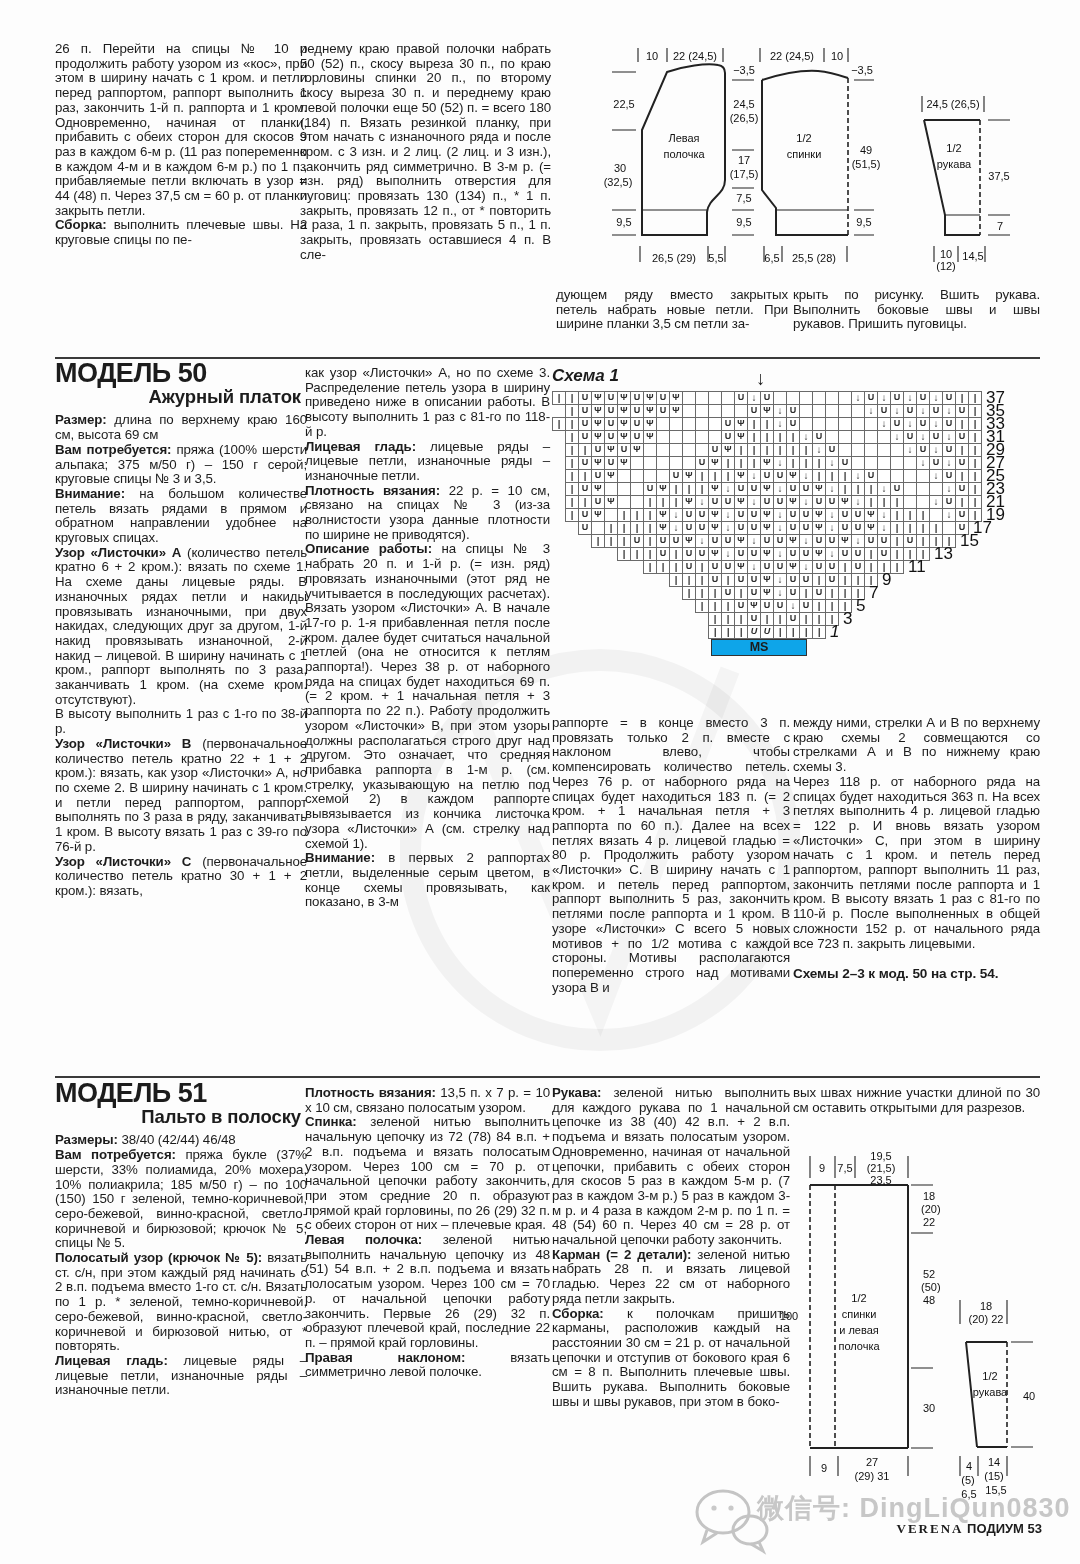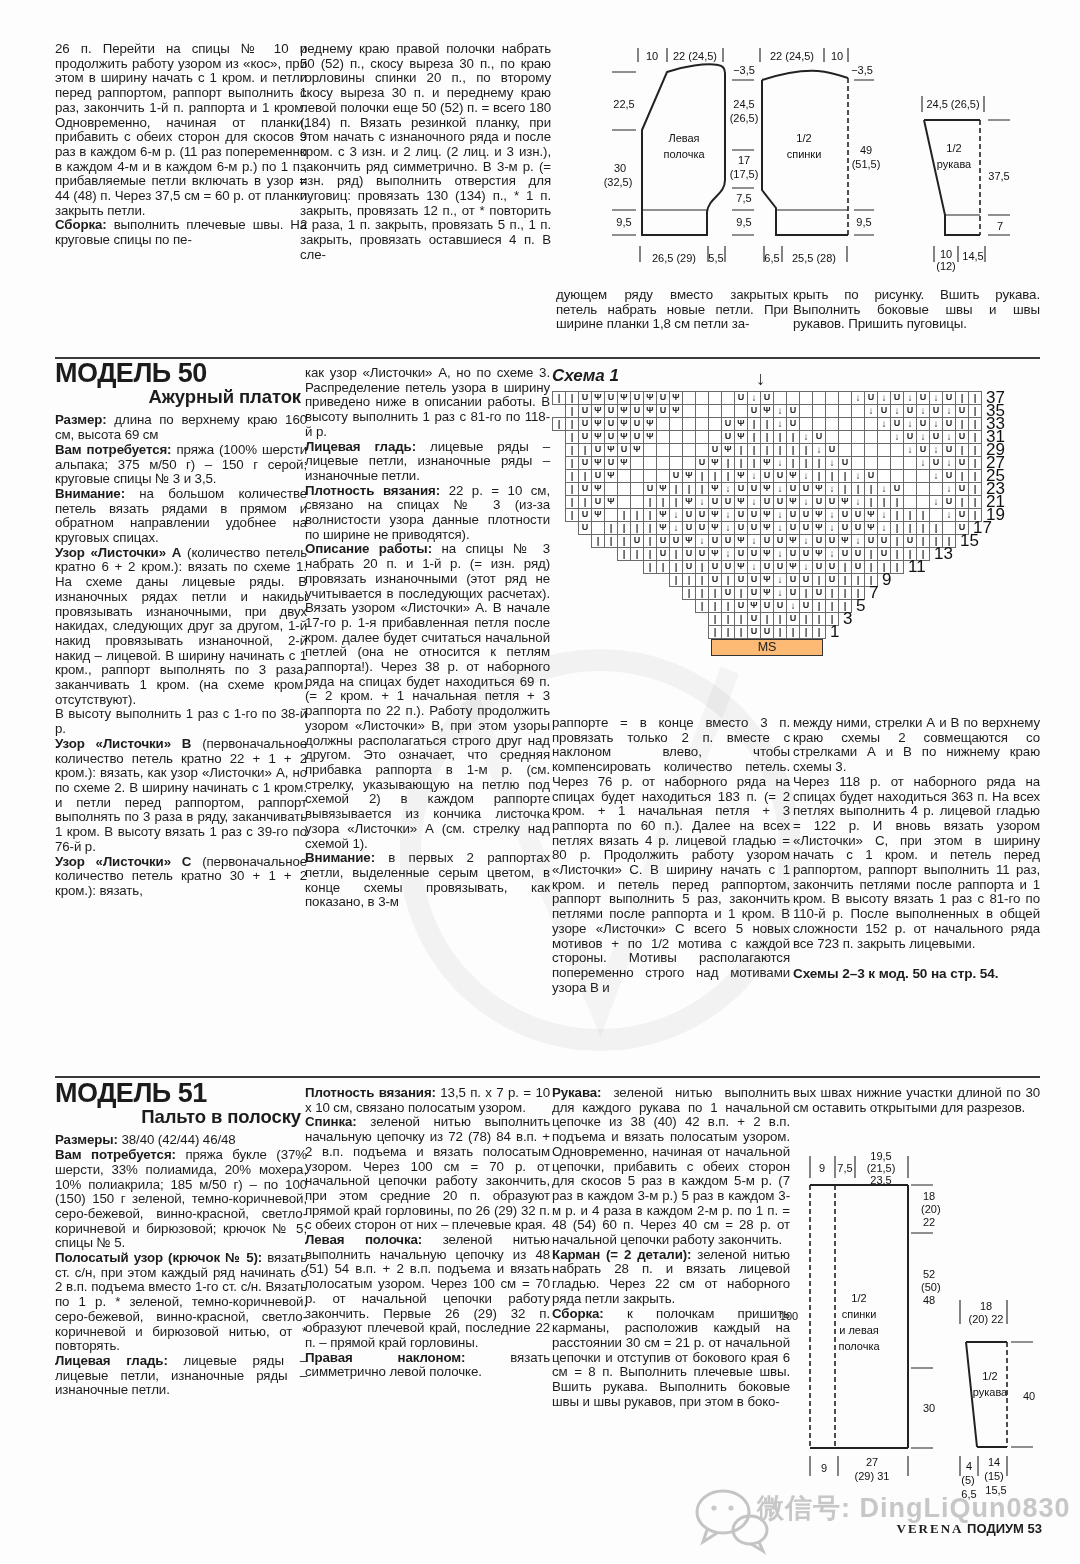--- a/index.html
+++ b/index.html
@@ -18,22 +18,22 @@
   #chart-title{font-style:italic;font-weight:800;font-size:17px;margin:0}
   #chart-arrow{position:absolute;top:2px;left:204px;font-size:19px;font-weight:900;color:#222}
   #chart-grid{position:absolute;top:26px;left:0}
   .crow{height:14px;white-space:nowrap;margin-top:-1px}
   .cell{display:inline-block;box-sizing:border-box;width:14px;height:14px;border:1px solid #6a6a6a;
         margin-right:-1px;vertical-align:top;font-size:9.5px;line-height:11.5px;text-align:center;
         color:#2b2b2b;background:#fff;font-weight:700}
   .cell.sy{font-size:9px}
   .cell.ar{font-size:10px}
   .rownum{display:inline-block;margin-left:5px;font-size:17px;line-height:13px;vertical-align:top;color:#111}
-  .msbox{box-sizing:border-box;width:112px;border:1.6px solid #333;text-align:center;font-weight:400;
-         font-size:12.5px;height:17px;line-height:14px;margin-left:159px;margin-top:0;background:#fdba74}
+  .msbox{box-sizing:border-box;width:96px;border:1.6px solid #333;text-align:center;font-weight:700;
+         font-size:12.5px;height:17px;line-height:14px;margin-left:159px;margin-top:0;background:#0ea5e9}
   
   svg text{font-family:"Liberation Sans",sans-serif;font-size:11px;fill:#111}
   .solid{stroke:#222;stroke-width:2;fill:none}
   .thin{stroke:#222;stroke-width:1.1;fill:none}
   .dash{stroke:#222;stroke-width:1.6;fill:none;stroke-dasharray:5 3}
   
   #footer{position:absolute;top:1521px;right:38px;font-size:13px;white-space:nowrap}
   #footer .brand{font-family:"Liberation Serif",serif;letter-spacing:2px;font-weight:600}
   #footer .sect{font-weight:800}
   #footer .pg{font-weight:800}
@@ -109,21 +109,21 @@
       <text x="398" y="136" text-anchor="middle">рукава</text>
       <text x="443" y="148" text-anchor="middle">37,5</text>
       <text x="444" y="198" text-anchor="middle">7</text>
       <text x="390" y="226" text-anchor="middle">10</text>
       <text x="390" y="238" text-anchor="middle">(12)</text>
       <text x="417" y="228" text-anchor="middle">14,5</text>
     </g>
 </svg>
 
 <div class="col" style="left:556px;top:288px;width:232px">
-    <p class="para">дующем ряду вместо закрытых петель набрать новые петли. При ширине планки 1,8 см петли за-</p>
+    <p class="para">дующем ряду вместо закрытых петель набрать новые петли. При ширине планки 3,5 см петли за-</p>
   </div>
 <div class="col" style="left:793px;top:288px;width:247px">
     <p class="para">крыть по рисунку. Вшить рукава. Выполнить боковые швы и швы рукавов. Пришить пуговицы.</p>
   </div>
 
 <div class="rule" style="left:55px;top:357px;width:985px"></div>
 
 <div class="col" style="left:55px;top:366px;width:252px">
   <div class="h1">МОДЕЛЬ 50</div>
   <div class="h2">Ажурный платок</div>
@@ -160,21 +160,21 @@
       <div class="crow" style="padding-left: 13px;"><span class="cell">|</span><span class="cell">|</span><span class="cell sy">U</span><span class="cell sy">Ψ</span><span class="cell"></span><span class="cell"></span><span class="cell">|</span><span class="cell">|</span><span class="cell">|</span><span class="cell sy">Ψ</span><span class="cell ar">↓</span><span class="cell sy">U</span><span class="cell sy">U</span><span class="cell sy">Ψ</span><span class="cell ar">↓</span><span class="cell sy">U</span><span class="cell sy">U</span><span class="cell sy">Ψ</span><span class="cell ar">↓</span><span class="cell sy">U</span><span class="cell sy">U</span><span class="cell sy">Ψ</span><span class="cell ar">↓</span><span class="cell">|</span><span class="cell">|</span><span class="cell">|</span><span class="cell"></span><span class="cell"></span><span class="cell ar">↓</span><span class="cell sy">U</span><span class="cell">|</span><span class="cell">|</span><span class="rownum">21</span></div>
       <div class="crow" style="padding-left: 13px;"><span class="cell">|</span><span class="cell sy">U</span><span class="cell sy">Ψ</span><span class="cell"></span><span class="cell">|</span><span class="cell">|</span><span class="cell">|</span><span class="cell sy">Ψ</span><span class="cell ar">↓</span><span class="cell sy">U</span><span class="cell sy">U</span><span class="cell sy">Ψ</span><span class="cell ar">↓</span><span class="cell sy">U</span><span class="cell sy">U</span><span class="cell sy">Ψ</span><span class="cell ar">↓</span><span class="cell sy">U</span><span class="cell sy">U</span><span class="cell sy">Ψ</span><span class="cell ar">↓</span><span class="cell sy">U</span><span class="cell sy">U</span><span class="cell sy">Ψ</span><span class="cell ar">↓</span><span class="cell">|</span><span class="cell">|</span><span class="cell">|</span><span class="cell"></span><span class="cell ar">↓</span><span class="cell sy">U</span><span class="cell">|</span><span class="rownum">19</span></div>
       <div class="crow" style="padding-left: 26px;"><span class="cell sy">U</span><span class="cell"></span><span class="cell">|</span><span class="cell">|</span><span class="cell">|</span><span class="cell">|</span><span class="cell sy">Ψ</span><span class="cell ar">↓</span><span class="cell sy">U</span><span class="cell sy">U</span><span class="cell sy">Ψ</span><span class="cell ar">↓</span><span class="cell sy">U</span><span class="cell sy">U</span><span class="cell sy">Ψ</span><span class="cell ar">↓</span><span class="cell sy">U</span><span class="cell sy">U</span><span class="cell sy">Ψ</span><span class="cell ar">↓</span><span class="cell sy">U</span><span class="cell sy">U</span><span class="cell sy">Ψ</span><span class="cell ar">↓</span><span class="cell">|</span><span class="cell">|</span><span class="cell">|</span><span class="cell">|</span><span class="cell"></span><span class="cell sy">U</span><span class="rownum">17</span></div>
       <div class="crow" style="padding-left: 39px;"><span class="cell">|</span><span class="cell">|</span><span class="cell">|</span><span class="cell sy">U</span><span class="cell">|</span><span class="cell sy">U</span><span class="cell sy">U</span><span class="cell sy">Ψ</span><span class="cell ar">↓</span><span class="cell sy">U</span><span class="cell sy">U</span><span class="cell sy">Ψ</span><span class="cell ar">↓</span><span class="cell sy">U</span><span class="cell sy">U</span><span class="cell sy">Ψ</span><span class="cell ar">↓</span><span class="cell sy">U</span><span class="cell sy">U</span><span class="cell sy">Ψ</span><span class="cell ar">↓</span><span class="cell sy">U</span><span class="cell sy">U</span><span class="cell">|</span><span class="cell sy">U</span><span class="cell">|</span><span class="cell">|</span><span class="cell">|</span><span class="rownum">15</span></div>
       <div class="crow" style="padding-left: 65px;"><span class="cell">|</span><span class="cell">|</span><span class="cell">|</span><span class="cell sy">U</span><span class="cell">|</span><span class="cell sy">U</span><span class="cell sy">U</span><span class="cell sy">Ψ</span><span class="cell ar">↓</span><span class="cell sy">U</span><span class="cell sy">U</span><span class="cell sy">Ψ</span><span class="cell ar">↓</span><span class="cell sy">U</span><span class="cell sy">U</span><span class="cell sy">Ψ</span><span class="cell ar">↓</span><span class="cell sy">U</span><span class="cell sy">U</span><span class="cell">|</span><span class="cell sy">U</span><span class="cell">|</span><span class="cell">|</span><span class="cell">|</span><span class="rownum">13</span></div>
       <div class="crow" style="padding-left: 91px;"><span class="cell">|</span><span class="cell">|</span><span class="cell">|</span><span class="cell sy">U</span><span class="cell">|</span><span class="cell sy">U</span><span class="cell sy">U</span><span class="cell sy">Ψ</span><span class="cell ar">↓</span><span class="cell sy">U</span><span class="cell sy">U</span><span class="cell sy">Ψ</span><span class="cell ar">↓</span><span class="cell sy">U</span><span class="cell sy">U</span><span class="cell">|</span><span class="cell sy">U</span><span class="cell">|</span><span class="cell">|</span><span class="cell">|</span><span class="rownum">11</span></div>
       <div class="crow" style="padding-left: 117px;"><span class="cell">|</span><span class="cell">|</span><span class="cell">|</span><span class="cell sy">U</span><span class="cell">|</span><span class="cell sy">U</span><span class="cell sy">U</span><span class="cell sy">Ψ</span><span class="cell ar">↓</span><span class="cell sy">U</span><span class="cell sy">U</span><span class="cell">|</span><span class="cell sy">U</span><span class="cell">|</span><span class="cell">|</span><span class="cell">|</span><span class="rownum">9</span></div>
       <div class="crow" style="padding-left: 130px;"><span class="cell">|</span><span class="cell">|</span><span class="cell">|</span><span class="cell sy">U</span><span class="cell">|</span><span class="cell sy">U</span><span class="cell sy">Ψ</span><span class="cell ar">↓</span><span class="cell sy">U</span><span class="cell">|</span><span class="cell sy">U</span><span class="cell">|</span><span class="cell">|</span><span class="cell">|</span><span class="rownum">7</span></div>
       <div class="crow" style="padding-left: 143px;"><span class="cell">|</span><span class="cell">|</span><span class="cell">|</span><span class="cell sy">U</span><span class="cell sy">Ψ</span><span class="cell sy">U</span><span class="cell sy">U</span><span class="cell ar">↓</span><span class="cell sy">U</span><span class="cell">|</span><span class="cell">|</span><span class="cell">|</span><span class="rownum">5</span></div>
       <div class="crow" style="padding-left: 156px;"><span class="cell">|</span><span class="cell">|</span><span class="cell">|</span><span class="cell sy">U</span><span class="cell">|</span><span class="cell">|</span><span class="cell sy">U</span><span class="cell">|</span><span class="cell">|</span><span class="cell">|</span><span class="rownum">3</span></div>
-      <div class="crow" style="padding-left: 156px;"><span class="cell">|</span><span class="cell">|</span><span class="cell">|</span><span class="cell sy">U</span><span class="cell sy">U</span><span class="cell">|</span><span class="cell">|</span><span class="cell">|</span><span class="cell">|</span><span class="rownum">1</span></div>
+      <div class="crow" style="padding-left: 156px; font-style: italic;"><span class="cell">|</span><span class="cell">|</span><span class="cell">|</span><span class="cell sy">U</span><span class="cell sy">U</span><span class="cell">|</span><span class="cell">|</span><span class="cell">|</span><span class="cell">|</span><span class="rownum">1</span></div>
       <div class="msbox">MS</div>
     </div>
 </div>
 
 <div class="col" style="left:552px;top:716px;width:238px">
     <p class="para">раппорте = в конце вместо 3 п. провязать только 2 п. вместе с наклоном влево, чтобы компенсировать количество петель. Через 76 р. от наборного ряда на спицах будет находиться 183 п. (= 2 кром. + 1 начальная петля + 3 раппорта по 60 п.). Далее на всех петлях вязать 4 р. лицевой гладью = 80 р. Продолжить работу узором «Листочки» С. В ширину начать с 1 кром. и петель перед раппортом, раппорт выполнить 5 раз, закончить петлями после раппорта и 1 кром. В узоре «Листочки» С всего 5 новых мотивов + по 1/2 мотива с каждой стороны. Мотивы располагаются попеременно строго над мотивами узора В и</p>
   </div>
 <div class="col" style="left:793px;top:716px;width:247px">
     <p class="para">между ними, стрелки А и В по верхнему краю схемы 2 совмещаются со стрелками А и В по нижнему краю схемы 3.</p>
     <p class="para">Через 118 р. от наборного ряда на спицах будет находиться 363 п. На всех петлях выполнить 4 р. лицевой гладью = 122 р. И вновь вязать узором «Листочки» С, при этом в ширину начать с 1 кром. и петель перед раппортом, раппорт выполнить 11 раз, закончить петлями после раппорта и 1 кром. В высоту вязать 1 раз с 81-го по 110-й р. После выполненных в общей сложности 152 р. от начального ряда все 723 п. закрыть лицевыми.</p>

